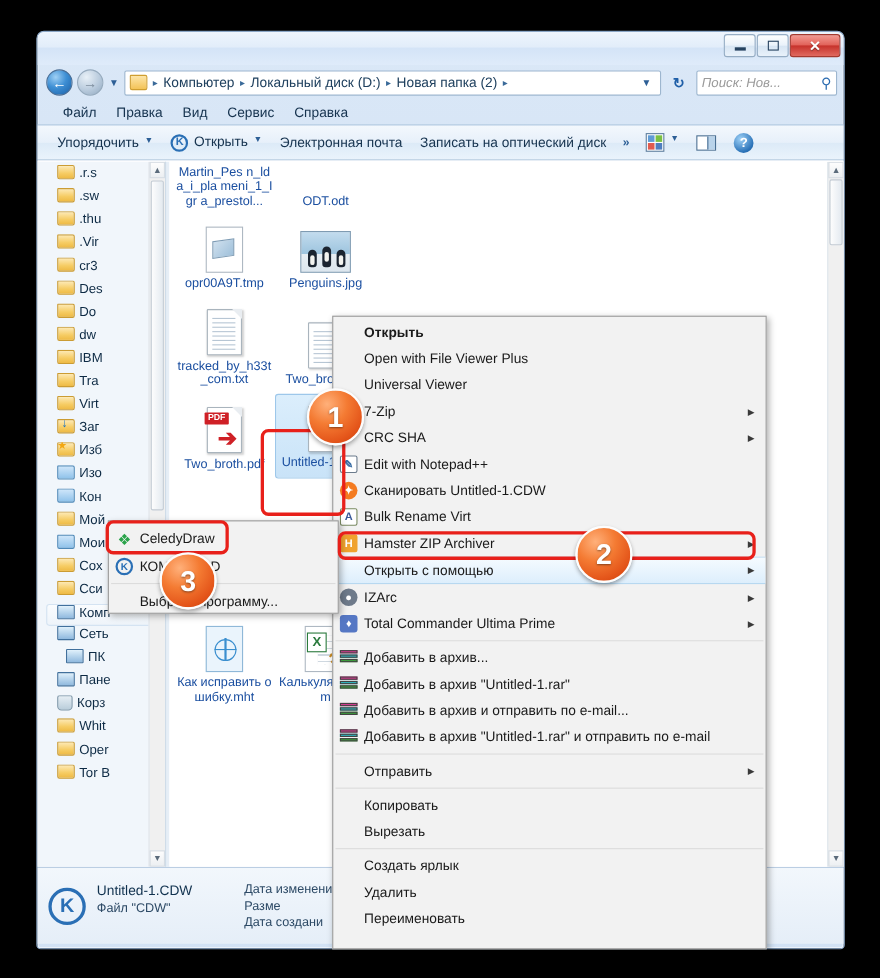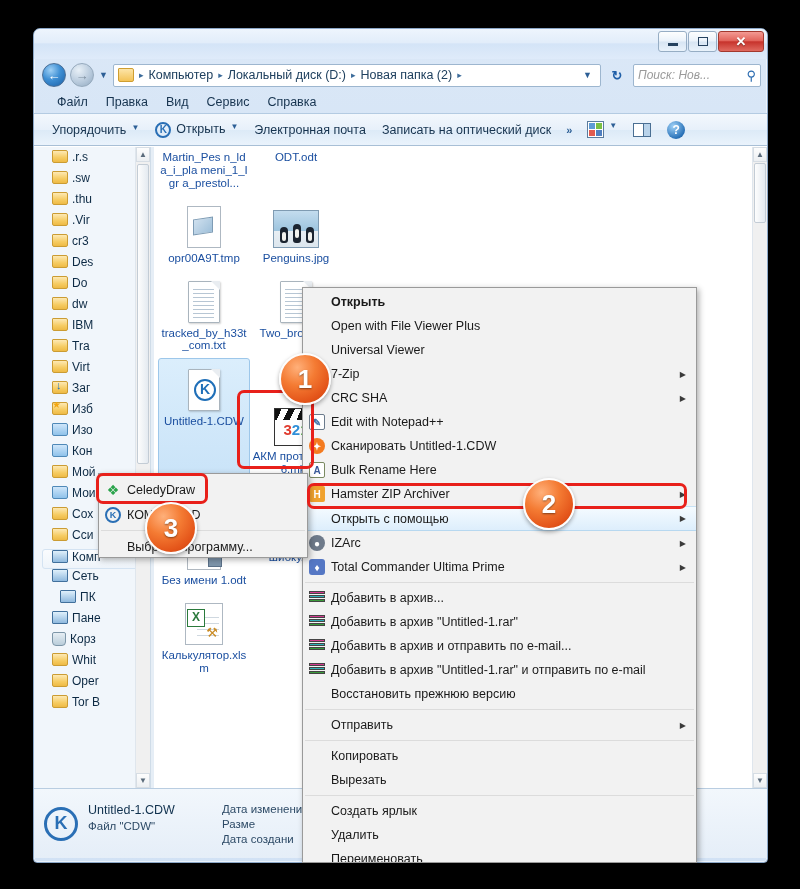--- a/index.html
+++ b/index.html
@@ -239,21 +239,21 @@
   }
   .grid {
     display: flex; flex-wrap: wrap;
     padding: 4px 0 0 4px;
     width: 190px;
   }
   .fitem {
     width: 92px; padding: 4px 2px 6px;
     display: flex; flex-direction: column; align-items: center;
     text-align: center;
-    font-size: 11.5px; color: #1b4fa0; line-height: 1.12;
+    font-size: 11.5px; color: #1b4fa0; line-height: 1.12; justify-content: flex-end;
   }
   .fitem .nm { word-break: break-all; }
   .fitem.sel {
     background: linear-gradient(to bottom,#dbeefc,#c9e3f8);
     border: 1px solid #9dc7ea; border-radius: 3px;
   }
   .thumbbox {
     width: 48px; height: 48px; margin-bottom: 4px;
     display: flex; align-items: flex-end; justify-content: center;
     position: relative;
@@ -719,20 +719,29 @@
                     <i></i>
                     <i></i>
                     <i></i>
                     <i></i>
                   </span>
                 </span>
             </span>
             <span class="nm">Two_broth fb2</span>
           </div>
 
+          <div class="fitem">
+            <span class="thumbbox">
+              <span class="sheet">
+                  <span class="pdfbadge">PDF</span>
+                  <span class="pdfA">➔</span>
+                </span>
+            </span>
+            <span class="nm">Two_broth.pdf</span>
+          </div>
           <div class="fitem sel">
             <span class="thumbbox">
               <span class="sheet">
                   <span class="cdwk">K</span>
                 </span>
             </span>
             <span class="nm">Untitled-1.CDW</span>
           </div>
 
           <div class="fitem" style="margin-top:36px">
@@ -829,21 +838,21 @@
     <div class="ctxitem">
       <span class="ico">
           <span class="chip avast">✦</span>
         </span>
       <span class="lbl">Сканировать Untitled-1.CDW</span>
     </div>
     <div class="ctxitem">
       <span class="ico">
           <span class="chip bulk">A</span>
         </span>
-      <span class="lbl">Bulk Rename Here</span>
+      <span class="lbl">Bulk Rename Virt</span>
     </div>
     <div class="ctxitem">
       <span class="ico">
           <span class="chip hamster">H</span>
         </span>
       <span class="lbl">Hamster ZIP Archiver</span>
       <span class="arr">▶</span>
     </div>
 
     <div class="ctxitem hl">
@@ -901,24 +910,20 @@
     </div>
     <div class="ctxitem">
       <span class="ico">
           <span class="rarico">
             <i></i>
             <i></i>
             <i></i>
           </span>
         </span>
       <span class="lbl">Добавить в архив "Untitled-1.rar" и отправить по e-mail</span>
-    </div>
-    <div class="ctxitem">
-      <span class="ico"></span>
-      <span class="lbl">Восстановить прежнюю версию</span>
     </div>
 
     <div class="ctxsep"></div>
 
     <div class="ctxitem">
       <span class="ico"></span>
       <span class="lbl">Отправить</span>
       <span class="arr">▶</span>
     </div>
 

